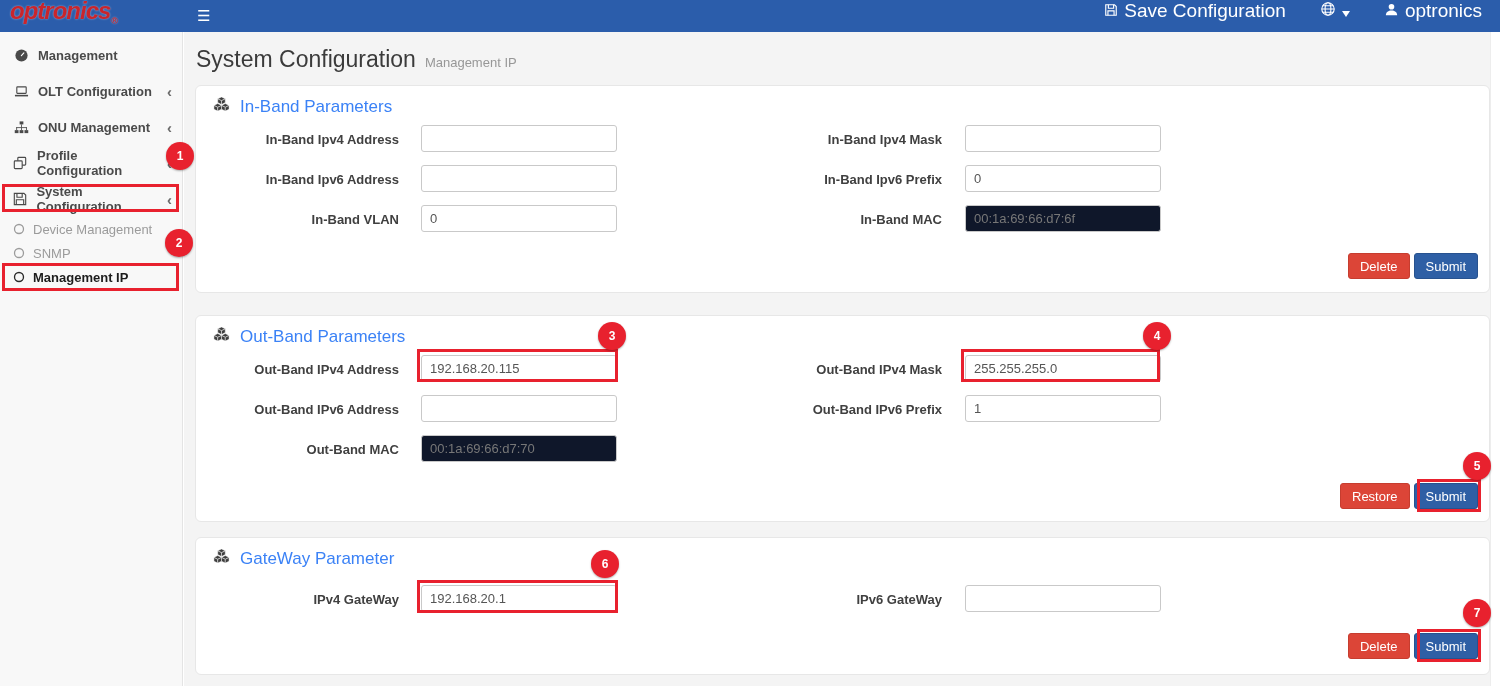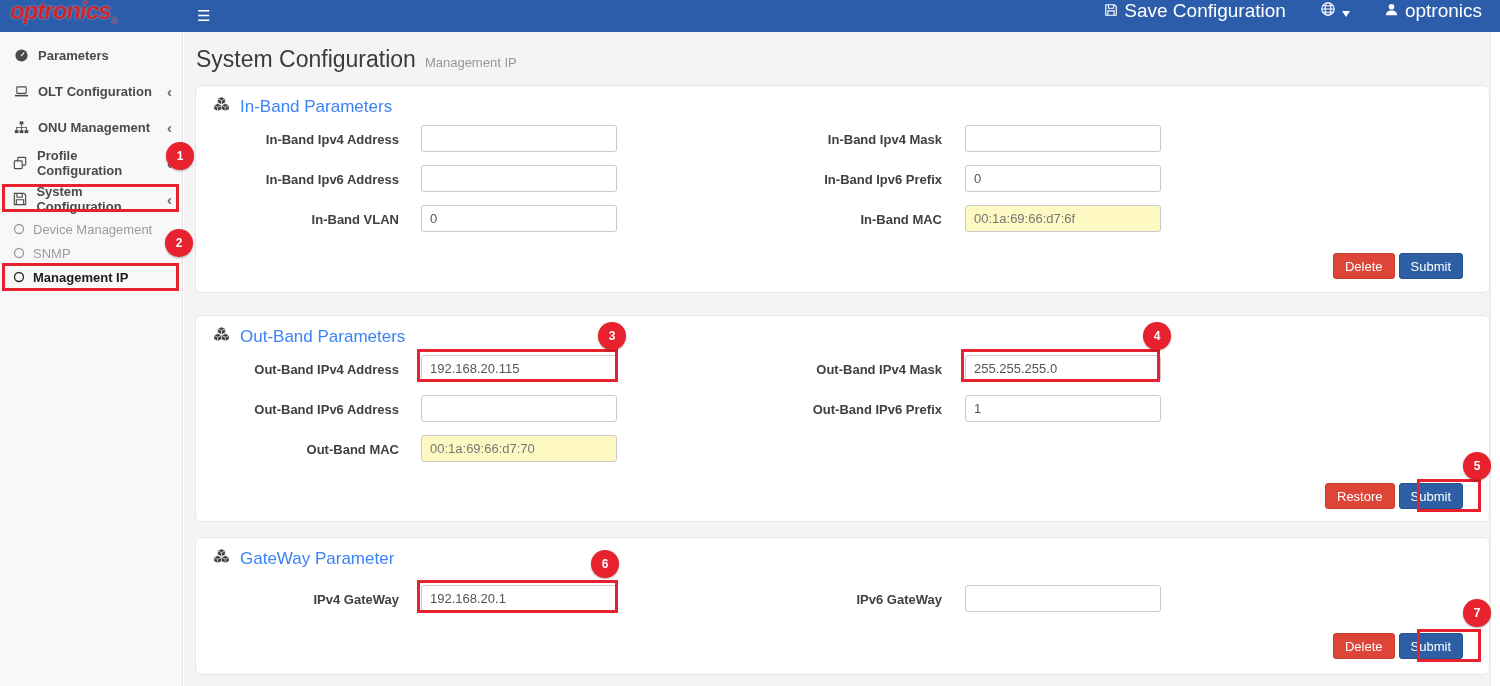--- a/index.html
+++ b/index.html
@@ -31,24 +31,24 @@
   .page-title { font-size:23px; color:#3b3b3b; }
   .page-subtitle { font-size:13px; color:#979797; }
 
   .card { position:absolute; left:195px; width:1295px; background:#fff; border:1px solid #e7e7e7; border-radius:6px; z-index:6; }
   .card-title { position:absolute; left:16px; top:10px; display:flex; align-items:center; gap:9px; font-size:17px; color:#3b82f6; }
   .frow { position:absolute; left:0; width:100%; height:27px; }
   .lbl { position:absolute; top:50%; transform:translateY(-50%); font-size:13px; font-weight:bold; color:#404040; white-space:nowrap; }
   .lbl-l { left:0; width:203px; text-align:right; }
   .lbl-r { left:600px; width:146px; text-align:right; }
   .inp { position:absolute; top:0; width:196px; height:27px; border:1px solid #c9c9c9; border-radius:3px; font-size:13px; color:#555; padding:0 8px; font-family:"Liberation Sans",sans-serif; background:#fff; }
-  .inp:disabled { background:#fef9c3; color:#777; }
+  .inp:disabled { background:#0f172a; color:#777; }
   .inp-l { left:225px; }
   .inp-r { left:769px; }
-  .btn-row { position:absolute; right:26px; display:flex; gap:4px; }
+  .btn-row { position:absolute; right:11px; display:flex; gap:4px; }
   .btn { height:26px; padding:0 11px; font-size:13px; color:#fff; border-radius:3px; border:1px solid transparent; cursor:pointer; font-family:"Liberation Sans",sans-serif; }
   .btn-danger { background:#dc4537; border-color:#c63d2f; }
   .btn-primary { background:#2e5fa5; border-color:#27528f; }
 
   
   .ann-box { position:absolute; border:3px solid #e8212e; z-index:40; pointer-events:none; }
   .ann-badge { position:absolute; width:28px; height:28px; border-radius:50%; background:#e8212e; color:#fff; font-size:12px; font-weight:bold; display:flex; align-items:center; justify-content:center; z-index:41; pointer-events:none; box-shadow:0 1px 2px rgba(0,0,0,.3); }
 </style>
 </head>
 <body>
@@ -96,21 +96,21 @@
 
 <div class="sidebar">
   <div class="side-menu">
     <div class="side-item">
       <span class="sicon">
         <svg width="15" height="15" viewBox="0 0 16 16">
             <circle cx="8" cy="8" r="6.5" fill="#4a4a4a"></circle>
             <rect x="7.4" y="3.6" width="1.2" height="5.2" rx="0.6" fill="#fff" transform="rotate(42 8 8)"></rect>
           </svg>
       </span>
-      <span>Parameters</span>
+      <span>Management</span>
     </div>
     <div class="side-item">
       <span class="sicon">
         <svg width="15" height="15" viewBox="0 0 16 16" fill="none" stroke="#4a4a4a" stroke-width="1.2">
             <rect x="3" y="3" width="10" height="7" rx="0.6"></rect>
             <path d="M1 12.4h14" stroke-width="1.7"></path>
           </svg>
       </span>
       <span>OLT Configuration</span>
       <span class="chev">‹</span>

